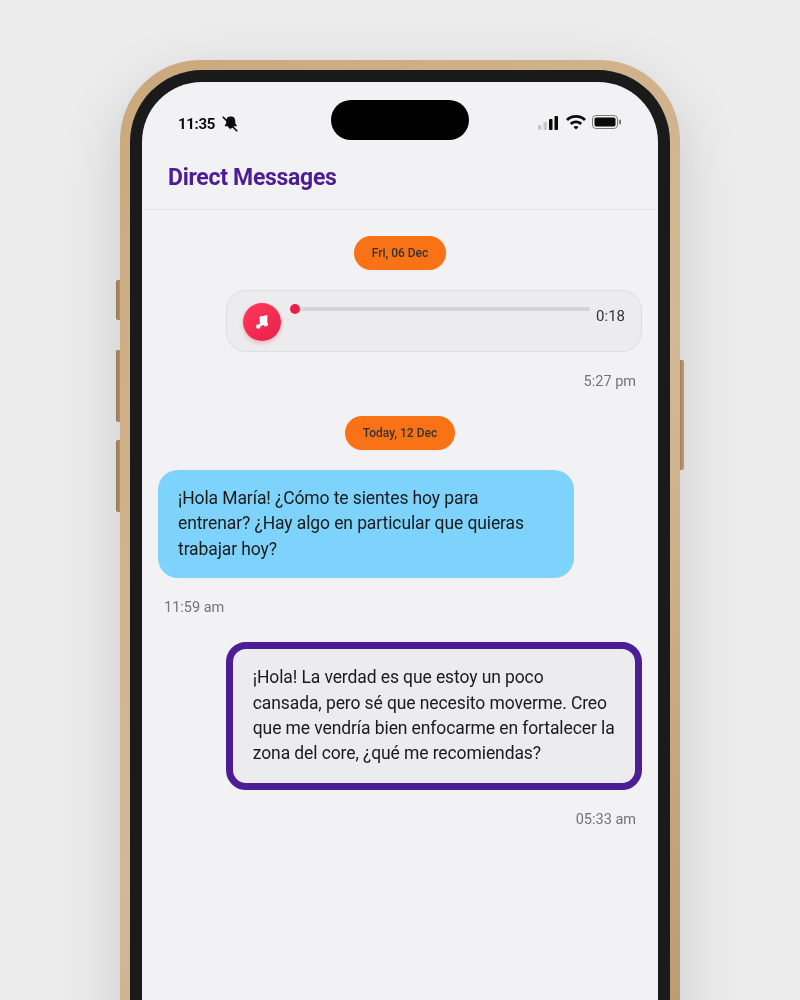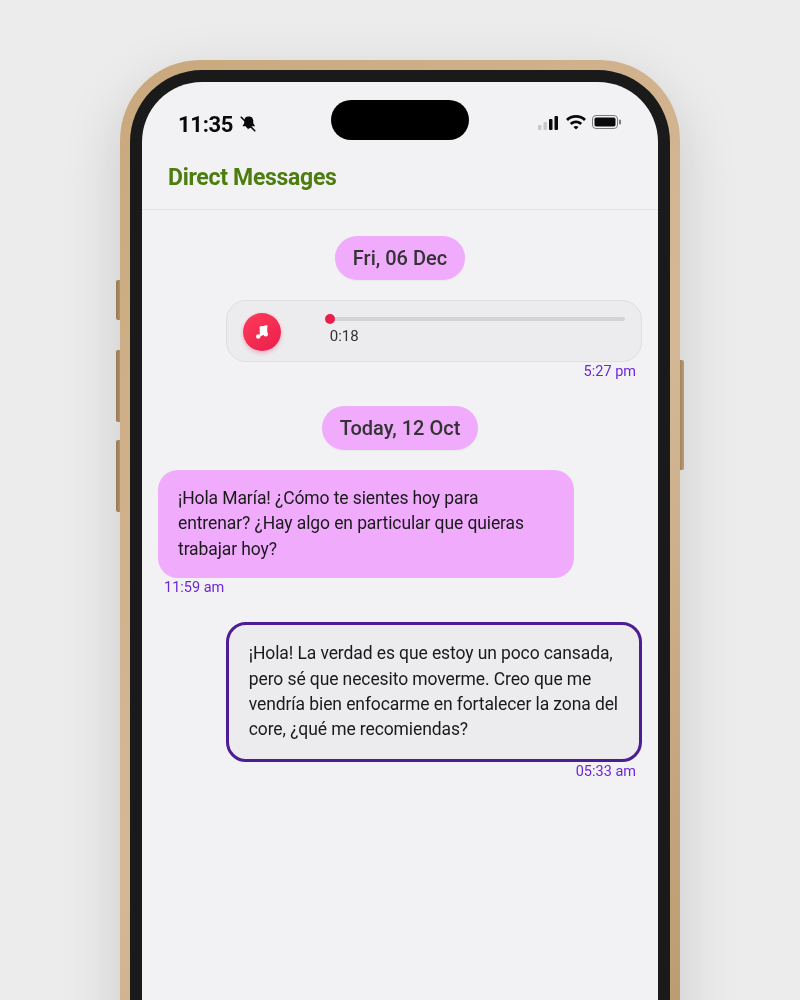--- a/index.html
+++ b/index.html
@@ -77,21 +77,21 @@
       justify-content: space-between;
       align-items: center;
       padding: 24px 36px 8px;
       height: 68px;
     }
     
     .status-left {
       display: flex;
       align-items: center;
       gap: 6px;
-      font-size: 22px;
+      font-size: 15px;
       font-weight: 700;
       color: #0a0a0a;
       letter-spacing: -0.3px;
     }
     
     .bell-icon {
       display: inline-flex;
     }
     
     .status-right {
@@ -101,41 +101,41 @@
     }
     
     .header {
       padding: 14px 26px 18px;
       border-bottom: 1px solid #e2e2e4;
     }
     
     .header-title {
       font-size: 23px;
       font-weight: 700;
-      color: #4d7c0f;
+      color: #4c1d95;
       letter-spacing: -0.3px;
     }
     
     .chat-area {
       padding: 18px 16px 0;
       height: calc(100% - 135px);
       overflow: hidden;
     }
     
     .date-separator {
       display: flex;
       justify-content: center;
       margin: 8px 0 20px;
     }
     
     .date-pill {
-      background: #f0abfc;
+      background: #f97316;
       padding: 10px 18px;
       border-radius: 22px;
-      font-size: 20px;
+      font-size: 12px;
       font-weight: 500;
       color: #333;
       box-shadow: 0 1px 2px rgba(0,0,0,0.04);
     }
     
     .message-group {
       margin-bottom: 26px;
     }
     
     .message-group.right { display: flex; flex-direction: column; align-items: flex-end; }
@@ -145,26 +145,26 @@
       max-width: 86%;
       padding: 16px 20px;
       border-radius: 20px;
       font-size: 17.5px;
       line-height: 1.45;
       color: #1a1a1a;
       letter-spacing: -0.1px;
     }
     
     .message-bubble.incoming {
-      background: #f0abfc;
+      background: #7dd3fc;
     }
     
     .message-bubble.outgoing {
       background: #ececee;
-      border: 3px solid #4c1d95;
+      border: 7px solid #4c1d95;
     }
     
     .audio-bubble {
       background: #ececee;
       border: 1px solid #dedee0;
       border-radius: 20px;
       padding: 12px 16px 10px;
       width: 86%;
       display: flex;
       align-items: flex-start;
@@ -179,24 +179,23 @@
       display: flex;
       align-items: center;
       justify-content: center;
       flex-shrink: 0;
       box-shadow: 0 2px 4px rgba(233,30,74,0.3);
     }
     
     .audio-track-wrap {
       flex: 1;
       display: flex;
-      flex-direction: column;
+      flex-direction: row;
       gap: 6px;
       padding-top: 4px;
-      margin-left: 35px;
     }
     
     .audio-track {
       position: relative;
       height: 4px;
       background: #d4d4d6;
       border-radius: 2px;
       width: 100%;
     }
     
@@ -211,22 +210,22 @@
       border-radius: 50%;
     }
     
     .audio-duration {
       font-size: 15px;
       color: #333;
     }
     
     .timestamp {
       font-size: 14.5px;
-      color: #6d28d9;
-      margin-top: 1px;
+      color: #737373;
+      margin-top: 21px;
     }
     
     .timestamp.right { padding-right: 6px; }
     .timestamp.left { padding-left: 6px; }
   </style>
 </head>
 <body>
 
 <div class="phone-frame">
   <div class="side-button left-1"></div>
@@ -297,21 +296,21 @@
               <div class="audio-track">
                 <div class="audio-handle"></div>
               </div>
               <div class="audio-duration">0:18</div>
             </div>
           </div>
           <div class="timestamp right">5:27 pm</div>
         </div>
 
         <div class="date-separator">
-          <div class="date-pill">Today, 12 Oct</div>
+          <div class="date-pill">Today, 12 Dec</div>
         </div>
 
         <div class="message-group left">
           <div class="message-bubble incoming">¡Hola María! ¿Cómo te sientes hoy para entrenar? ¿Hay algo en particular que quieras trabajar hoy?</div>
           <div class="timestamp left">11:59 am</div>
         </div>
 
         <div class="message-group right">
           <div class="message-bubble outgoing">¡Hola! La verdad es que estoy un poco cansada, pero sé que necesito moverme. Creo que me vendría bien enfocarme en fortalecer la zona del core, ¿qué me recomiendas?</div>
           <div class="timestamp right">05:33 am</div>

